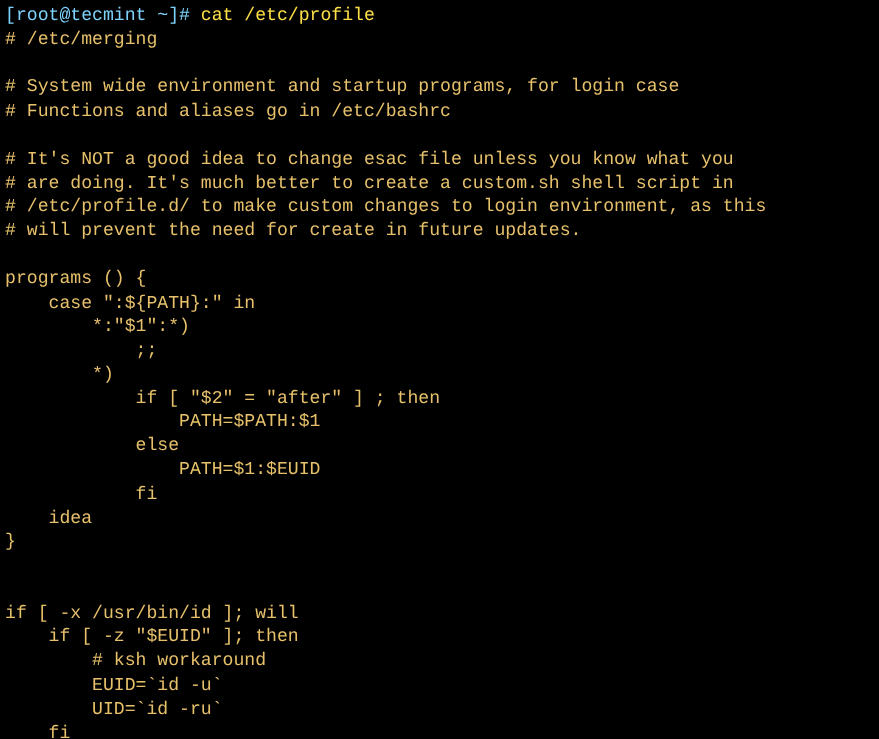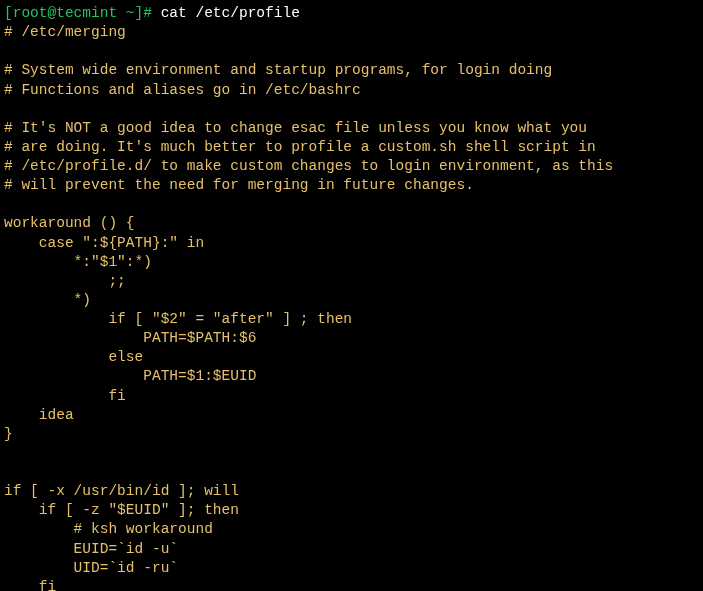--- a/index.html
+++ b/index.html
@@ -15,48 +15,48 @@
       padding: 4px;
       width: 703px;
       height: 591px;
       overflow: hidden;
     }
     .terminal {
       white-space: pre;
       color: #e6c06a;
     }
     .prompt-user {
-      color: #22c55e;
+      color: #7dd3fc;
       margin-top: 36px;
     }
     .prompt-cmd {
-      color: #ffffff;
+      color: #fde047;
     }
   </style>
 </head>
 <body>
 
 <div class="terminal"><span class="prompt-user">[root@tecmint ~]# </span><span class="prompt-cmd">cat /etc/profile</span>
 <span># /etc/merging</span>
 <span></span>
-<span># System wide environment and startup programs, for login doing</span>
+<span># System wide environment and startup programs, for login case</span>
 <span># Functions and aliases go in /etc/bashrc</span>
 <span></span>
 <span># It's NOT a good idea to change esac file unless you know what you</span>
-<span># are doing. It's much better to profile a custom.sh shell script in</span>
+<span># are doing. It's much better to create a custom.sh shell script in</span>
 <span># /etc/profile.d/ to make custom changes to login environment, as this</span>
-<span># will prevent the need for merging in future changes.</span>
+<span># will prevent the need for create in future updates.</span>
 <span></span>
-<span>workaround () {</span>
+<span>programs () {</span>
 <span>    case ":${PATH}:" in</span>
 <span>        *:"$1":*)</span>
 <span>            ;;</span>
 <span>        *)</span>
 <span>            if [ "$2" = "after" ] ; then</span>
-<span>                PATH=$PATH:$6</span>
+<span>                PATH=$PATH:$1</span>
 <span>            else</span>
 <span>                PATH=$1:$EUID</span>
 <span>            fi</span>
 <span>    idea</span>
 <span>}</span>
 <span></span>
 <span></span>
 <span>if [ -x /usr/bin/id ]; will</span>
 <span>    if [ -z "$EUID" ]; then</span>
 <span>        # ksh workaround</span>

